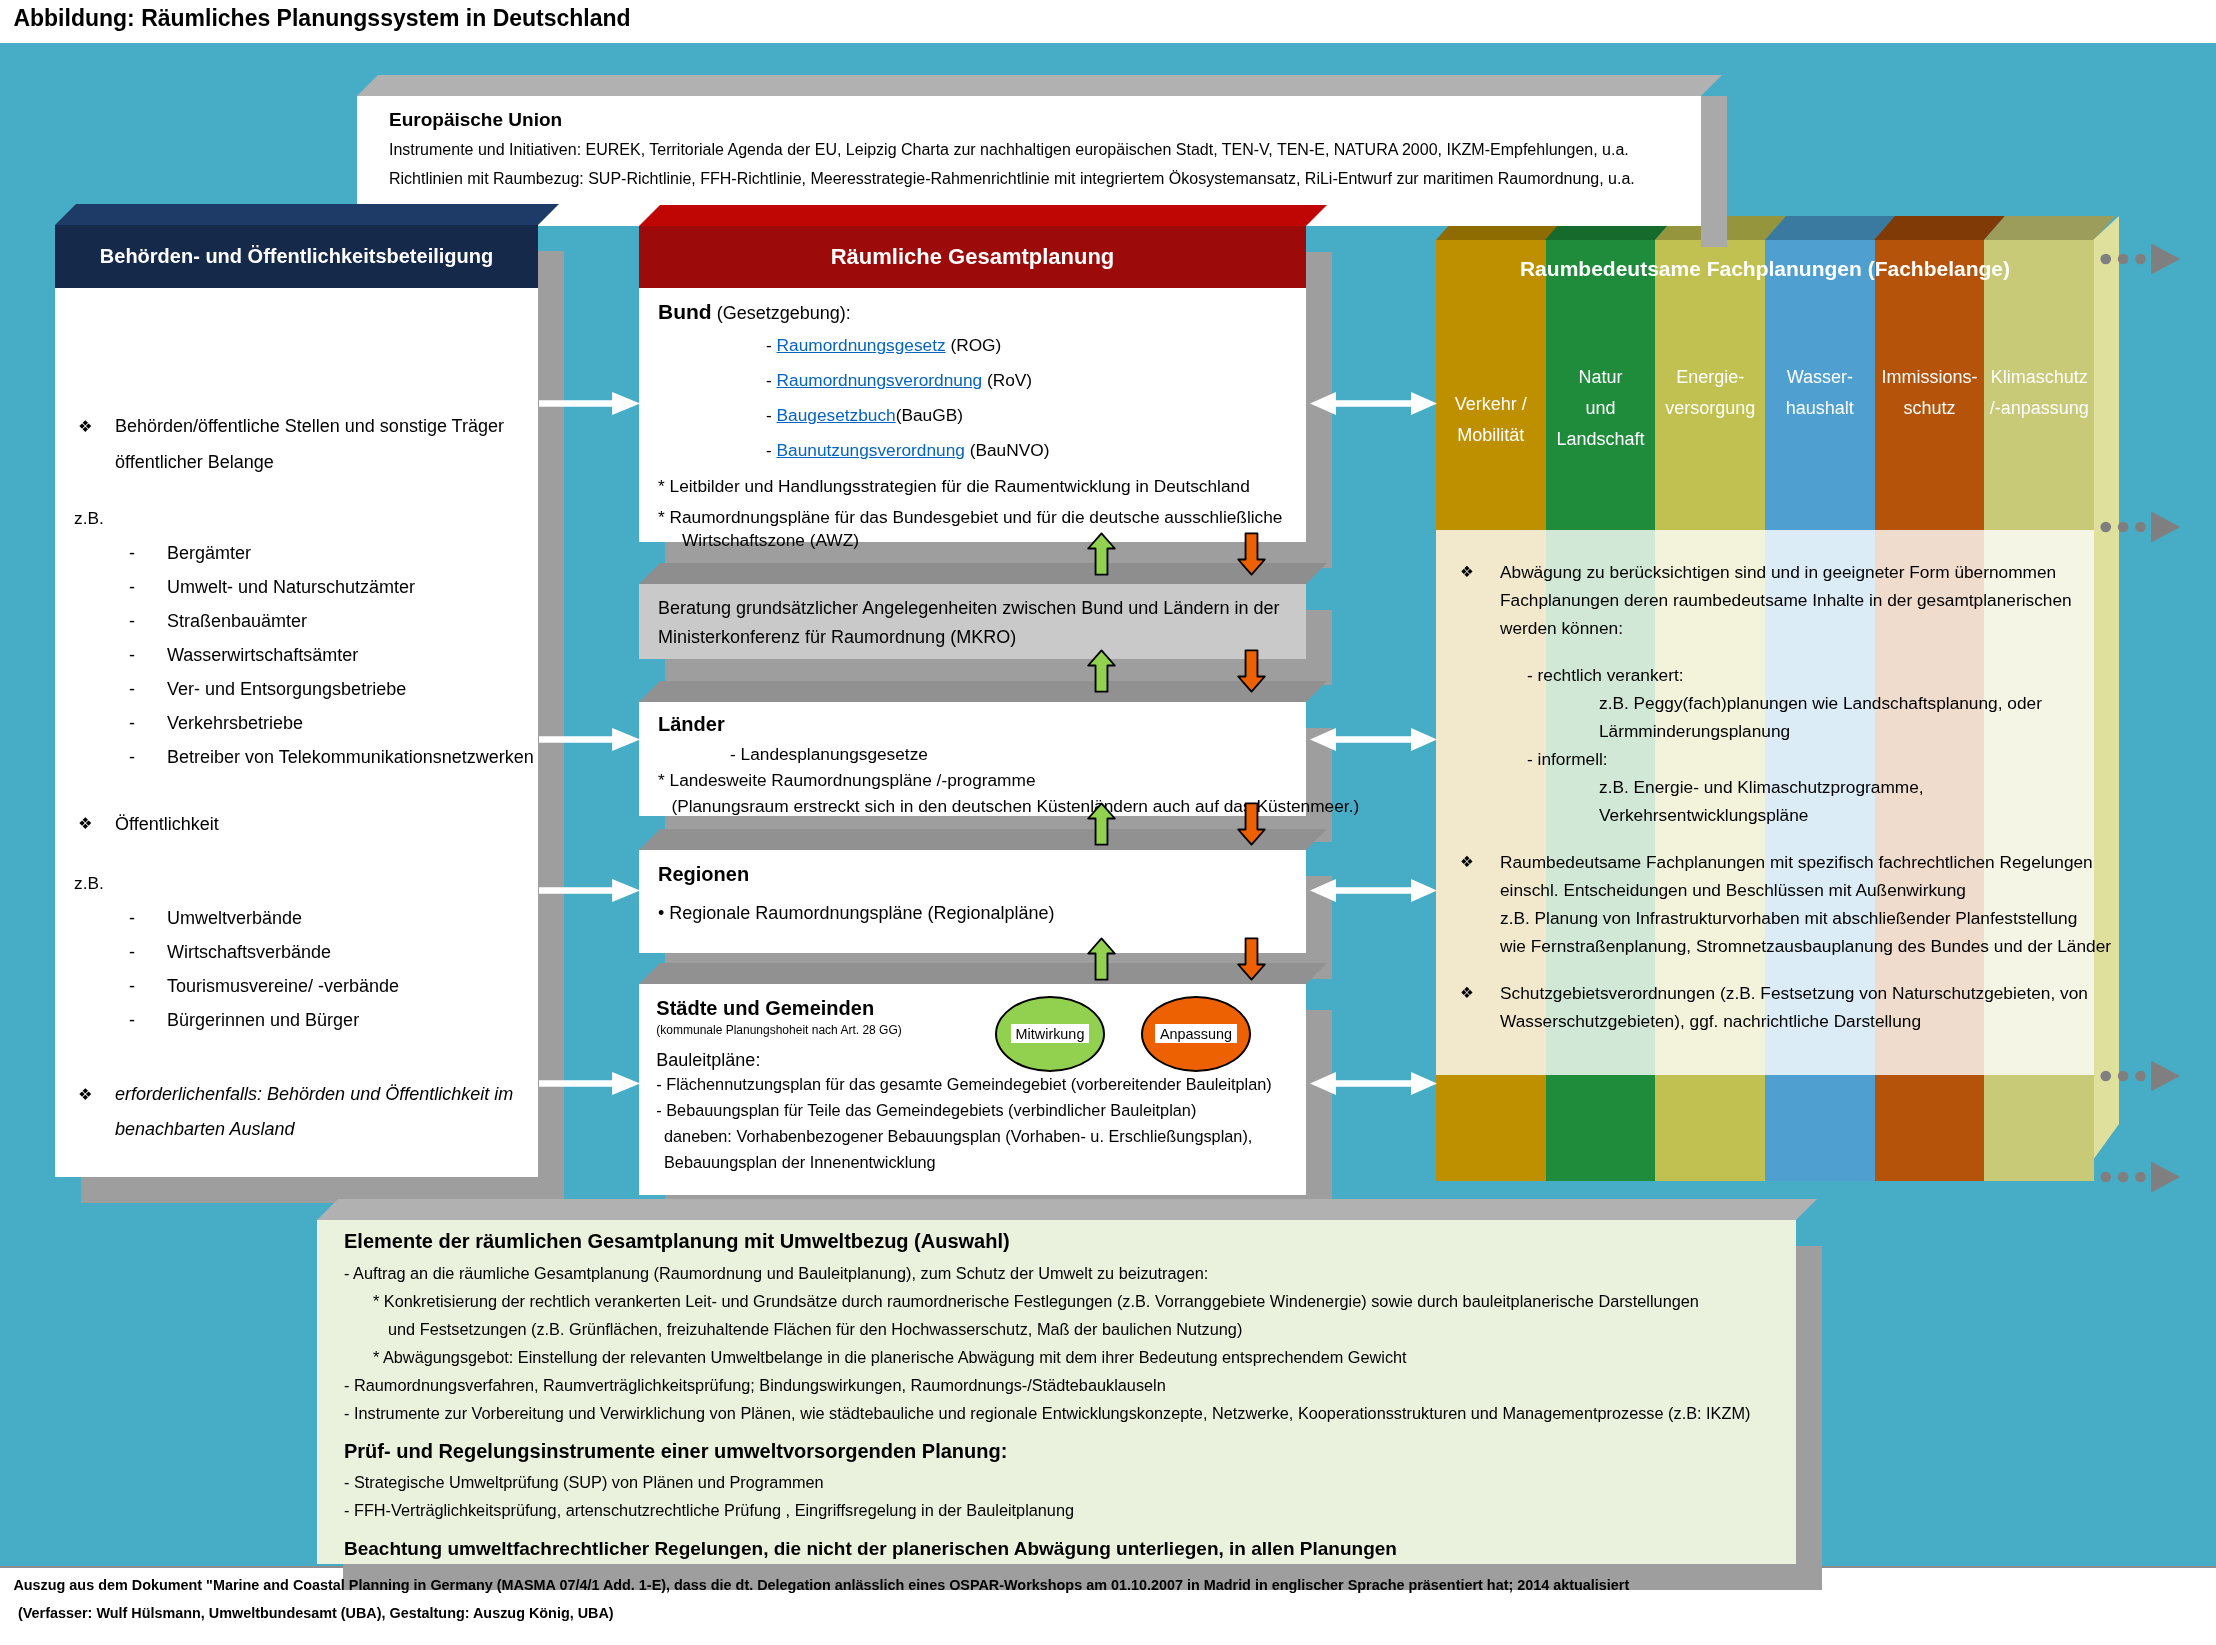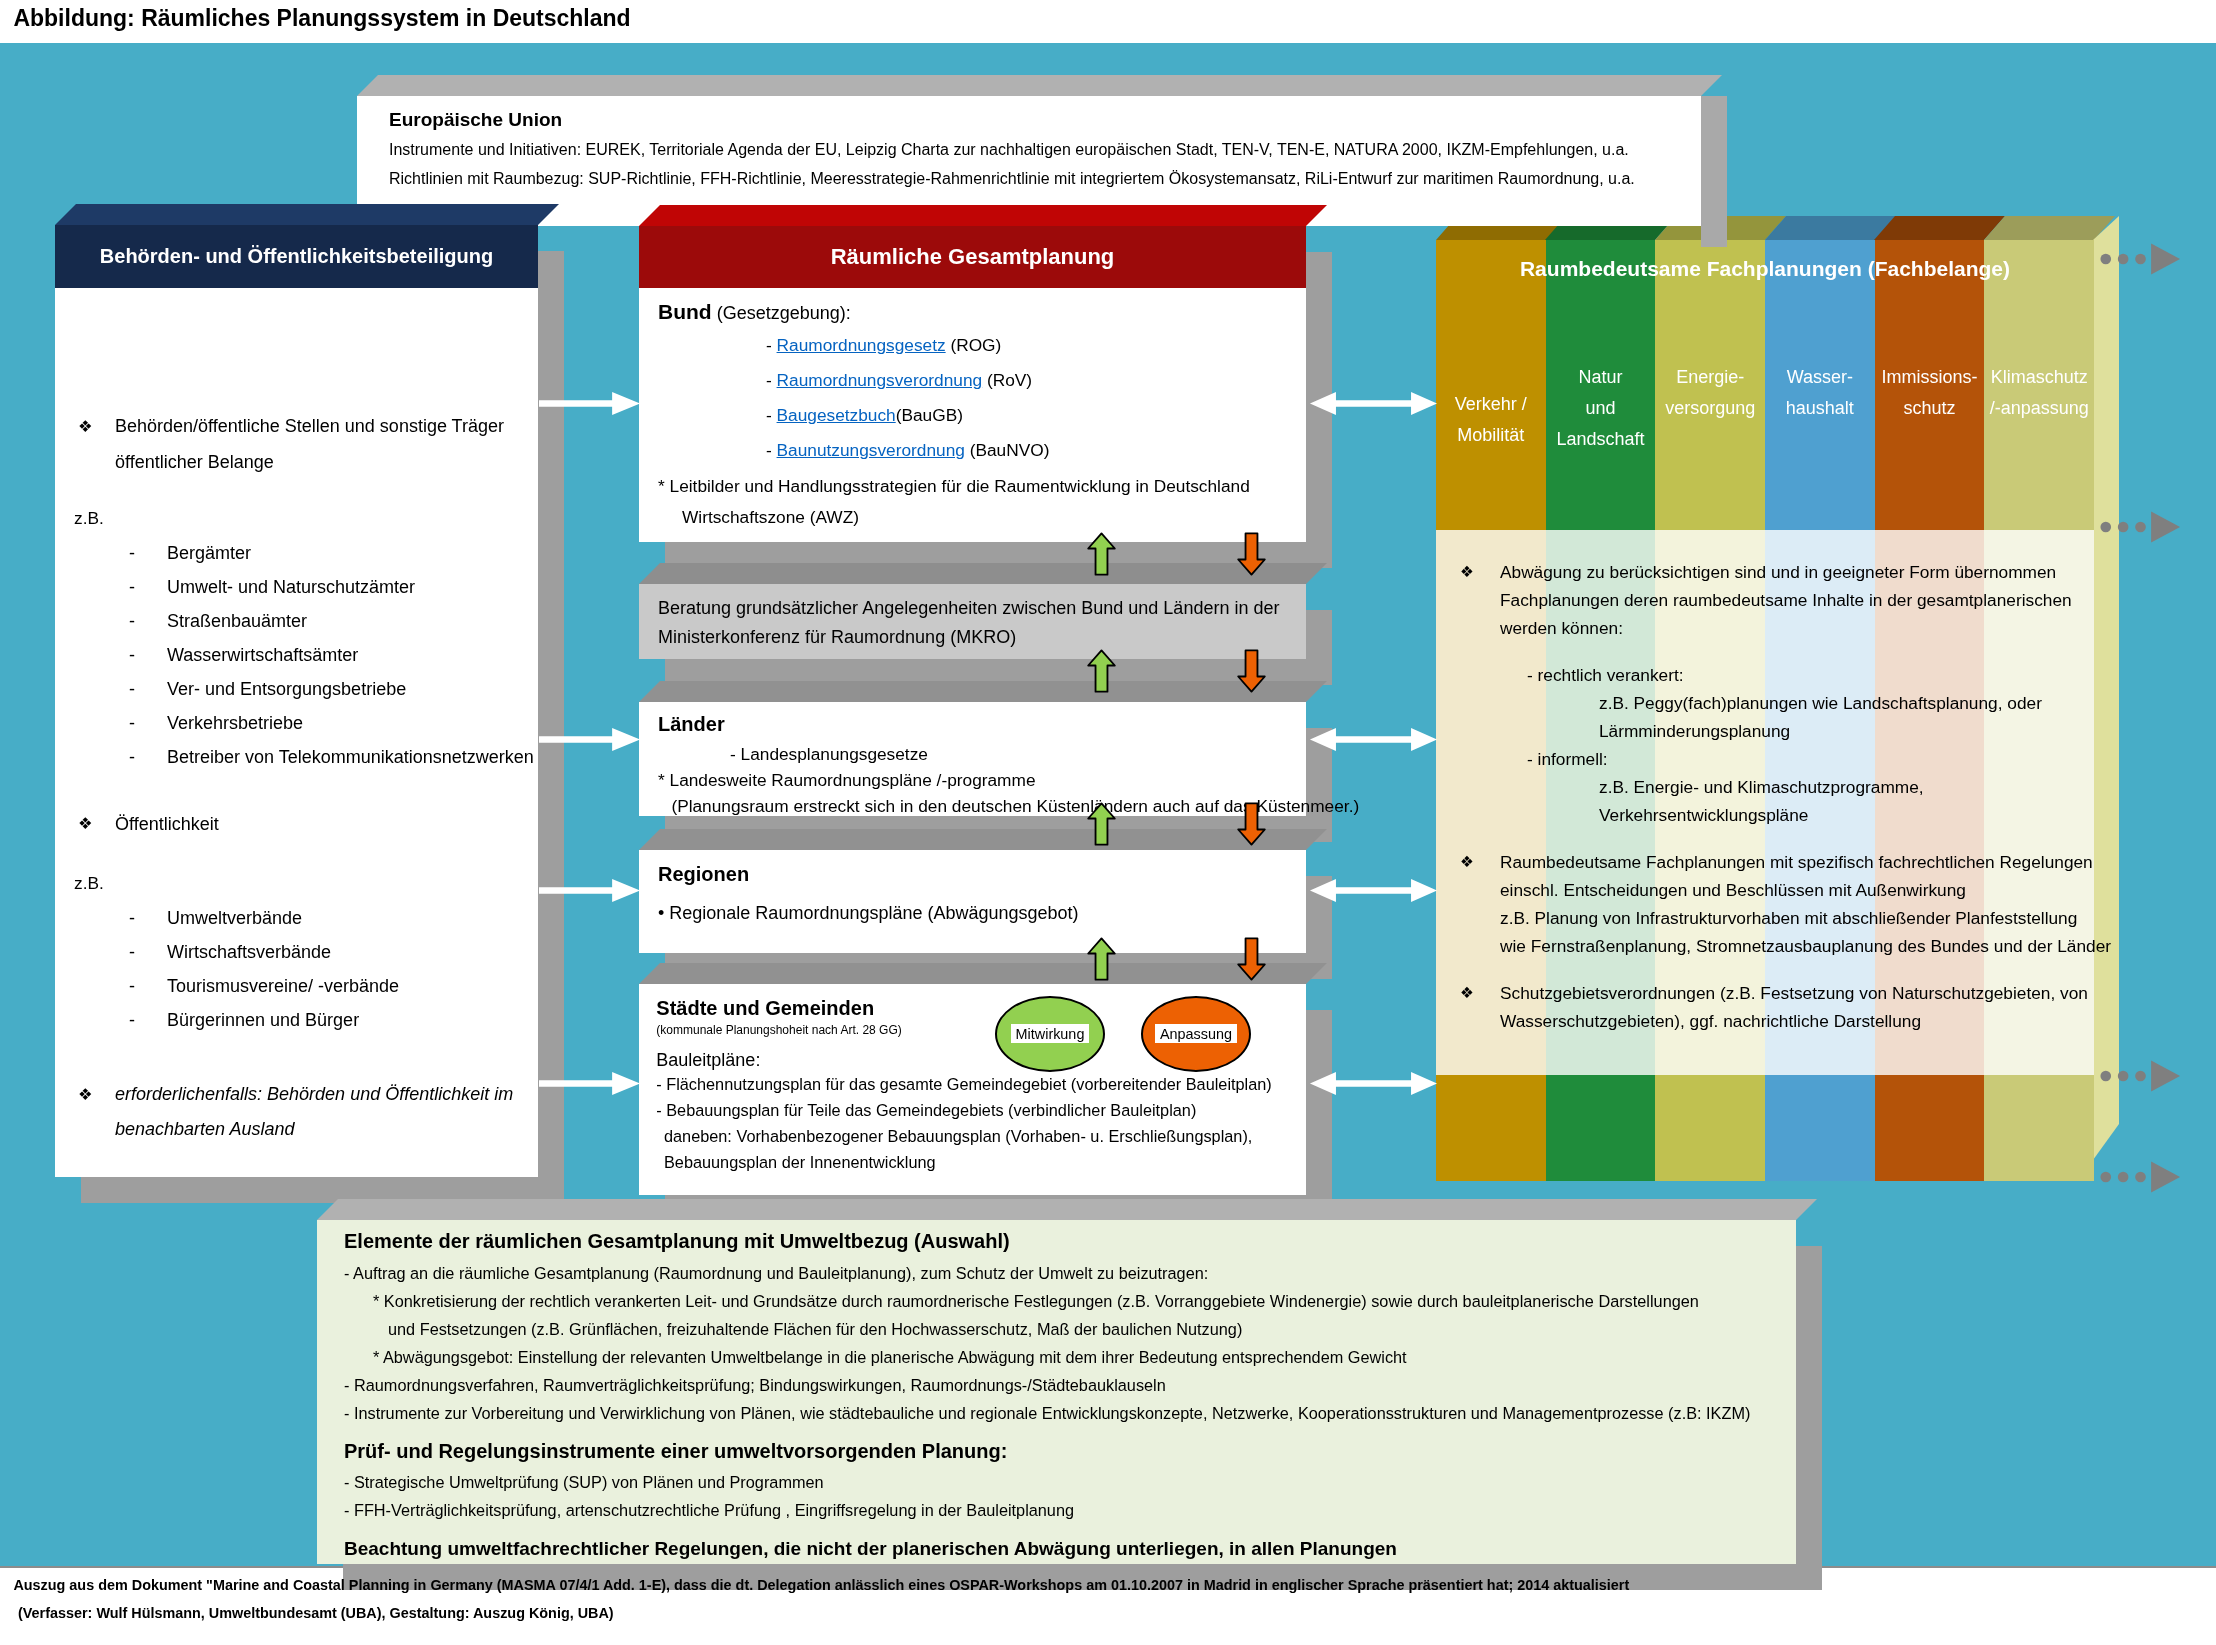--- a/index.html
+++ b/index.html
@@ -291,20 +291,21 @@
   <div class="abs mid-box bund-box shadow">
     <span class="bund-title">Bund</span><span class="bund-sub"> (Gesetzgebung):</span>
     <div class="law-list">
       <div class="nowrap"><span>- </span><span class="law-link">Raumordnungsgesetz</span><span> (ROG)</span></div>
       <div class="nowrap"><span>- </span><span class="law-link">Raumordnungsverordnung</span><span> (RoV)</span></div>
       <div class="nowrap"><span>- </span><span class="law-link">Baugesetzbuch</span><span>(BauGB)</span></div>
       <div class="nowrap"><span>- </span><span class="law-link">Baunutzungsverordnung</span><span> (BauNVO)</span></div>
     </div>
     <div class="star1 nowrap">* Leitbilder und Handlungsstrategien für die Raumentwicklung in Deutschland</div>
     <div class="star2">
+      <div class="nowrap">* Raumordnungspläne für das Bundesgebiet und für die deutsche ausschließliche</div>
       <div class="star2-l2 nowrap">Wirtschaftszone (AWZ)</div>
     </div>
   </div>
 
   <div class="abs mkro-box shadow">
     <div class="bevel"></div>
     <div class="nowrap">Beratung grundsätzlicher Angelegenheiten zwischen Bund und Ländern in der</div>
     <div class="nowrap">Ministerkonferenz für Raumordnung (MKRO)</div>
   </div>
 
@@ -312,21 +313,21 @@
     <div class="bevel"></div>
     <div class="box-title">Länder</div>
     <div class="laender-l1 nowrap">- Landesplanungsgesetze</div>
     <div class="laender-l2 nowrap">* Landesweite Raumordnungspläne /-programme</div>
     <div class="laender-l3 nowrap">(Planungsraum erstreckt sich in den deutschen Küstenländern auch auf das Küstenmeer.)</div>
   </div>
 
   <div class="abs mid-box regionen-box shadow gray-bevel">
     <div class="bevel"></div>
     <div class="box-title">Regionen</div>
-    <div class="regionen-l1 nowrap">• Regionale Raumordnungspläne (Abwägungsgebot)</div>
+    <div class="regionen-l1 nowrap">• Regionale Raumordnungspläne (Regionalpläne)</div>
   </div>
 
   <div class="abs mid-box staedte-box shadow gray-bevel">
     <div class="bevel"></div>
     <div class="box-title">Städte und Gemeinden</div>
     <div class="staedte-sub nowrap">(kommunale Planungshoheit nach Art. 28 GG)</div>
     <div class="staedte-bauleit">Bauleitpläne:</div>
     <div class="staedte-line nowrap">- Flächennutzungsplan für das gesamte Gemeindegebiet (vorbereitender Bauleitplan)</div>
     <div class="staedte-line nowrap">- Bebauungsplan für Teile das Gemeindegebiets (verbindlicher Bauleitplan)</div>
     <div class="staedte-line st-ind nowrap">daneben: Vorhabenbezogener Bebauungsplan (Vorhaben- u. Erschließungsplan),</div>

